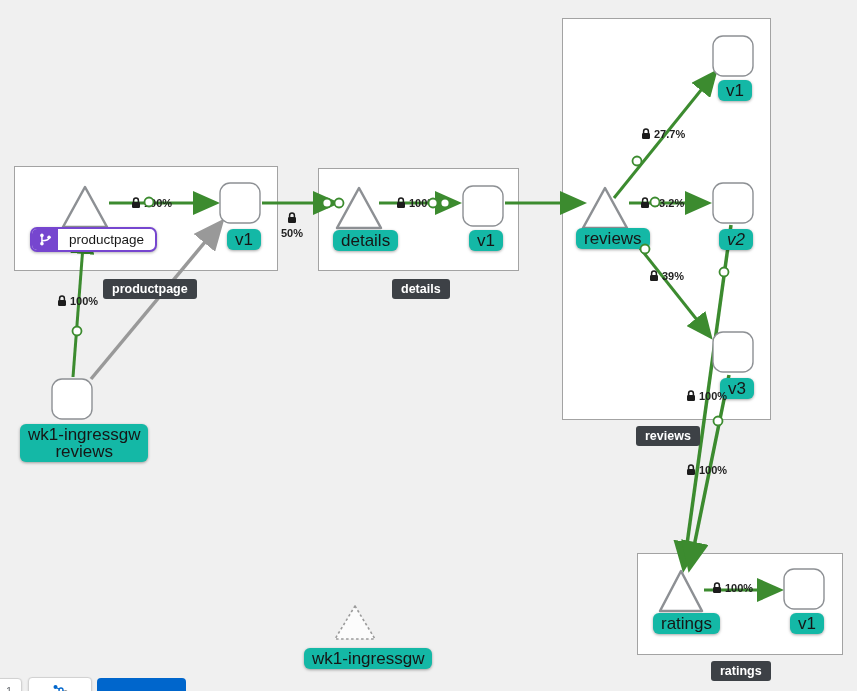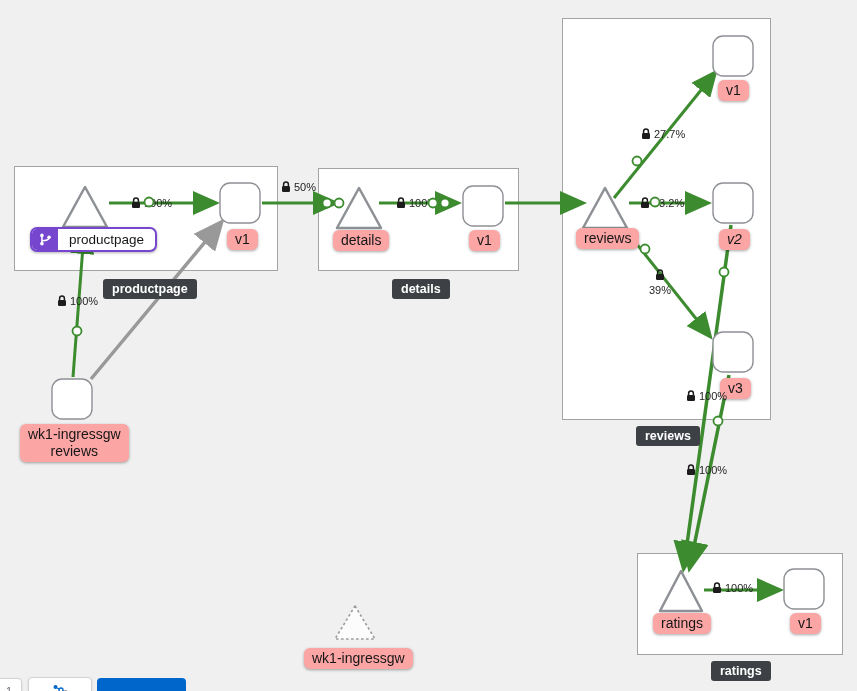--- a/index.html
+++ b/index.html
@@ -1,25 +1,25 @@
 <!DOCTYPE html>
 <html><head>
 <meta charset="utf-8">
 <style>
   html,body{margin:0;padding:0;background:#f0f0f0;font-family:"Liberation Sans",sans-serif;}
   #stage{position:relative;width:857px;height:691px;overflow:hidden;background:#f0f0f0;}
   .group-box{position:absolute;background:#ffffff;border:1px solid #a3a3a3;box-sizing:border-box;z-index:1;}
   .layer{position:absolute;left:0;top:0;width:857px;height:691px;}
   #edge-layer{z-index:2;}
   #dot-layer{z-index:4;pointer-events:none;}
-  .pill{position:absolute;z-index:3;background:#fca5a5;border-radius:6px;box-shadow:0 1px 3px rgba(0,0,0,.35);
-        padding:2px 8px;font-size:14px;color:#161616;white-space:nowrap;line-height:17px;}
+  .pill{position:absolute;z-index:3;background:#14b8a6;border-radius:6px;box-shadow:0 1px 3px rgba(0,0,0,.35);
+        padding:2px 8px;font-size:17px;color:#161616;white-space:nowrap;line-height:17px;}
   .pill.two-line{text-align:center;}
   .edge-label{position:absolute;z-index:3;display:flex;align-items:center;gap:3px;font-size:11px;color:#1f1f1f;
-        white-space:nowrap;height:14px;}
+        white-space:nowrap;height:14px;font-weight:bold;}
   .edge-label .lock{display:flex;align-items:center;}
   .tip{position:absolute;z-index:5;background:#3d4146;color:#ffffff;font-weight:bold;font-size:12.5px;
         padding:3px 9px;border-radius:3px;white-space:nowrap;}
   .badge-pill{position:absolute;z-index:3;display:flex;align-items:stretch;background:#ffffff;
         border:2px solid #7646cf;border-radius:7px;overflow:hidden;box-shadow:0 1px 3px rgba(0,0,0,.3);}
   .badge-pill .badge-icon{background:#7646cf;width:26px;display:flex;align-items:center;justify-content:center;}
   .badge-pill .badge-text{padding:3px 11px;font-size:13.5px;color:#161616;white-space:nowrap;}
   .mini-btn{position:absolute;z-index:6;background:#ffffff;border:1px solid #d2d2d2;border-radius:4px;height:24px;
         display:flex;align-items:center;justify-content:center;font-size:11px;color:#6a6e73;box-shadow:0 1px 2px rgba(0,0,0,.15);}
   .blue-btn{position:absolute;z-index:6;background:#0066cc;border-radius:4px;height:24px;}
@@ -112,21 +112,21 @@
   </div>
   <div class="edge-label" style="left:131px;top:196px;">
     <span class="lock">
         <svg width="10" height="12" viewBox="0 0 10 12">
           <path d="M2.6 5V3.4a2.4 2.4 0 0 1 4.8 0V5" fill="none" stroke="#1c1c1c" stroke-width="1.5"></path>
           <rect x="1" y="5" width="8" height="6" rx="1.2" fill="#1c1c1c"></rect>
         </svg>
       </span>
     <span>100%</span>
   </div>
-  <div class="edge-label" style="left:281px;top:180px;">
+  <div class="edge-label" style="left:281px;top:212px;flex-direction:column;">
     <span class="lock">
         <svg width="10" height="12" viewBox="0 0 10 12">
           <path d="M2.6 5V3.4a2.4 2.4 0 0 1 4.8 0V5" fill="none" stroke="#1c1c1c" stroke-width="1.5"></path>
           <rect x="1" y="5" width="8" height="6" rx="1.2" fill="#1c1c1c"></rect>
         </svg>
       </span>
     <span>50%</span>
   </div>
   <div class="edge-label" style="left:396px;top:196px;">
     <span class="lock">
@@ -148,21 +148,21 @@
   </div>
   <div class="edge-label" style="left:640px;top:196px;">
     <span class="lock">
         <svg width="10" height="12" viewBox="0 0 10 12">
           <path d="M2.6 5V3.4a2.4 2.4 0 0 1 4.8 0V5" fill="none" stroke="#1c1c1c" stroke-width="1.5"></path>
           <rect x="1" y="5" width="8" height="6" rx="1.2" fill="#1c1c1c"></rect>
         </svg>
       </span>
     <span>33.2%</span>
   </div>
-  <div class="edge-label" style="left:649px;top:269px;flex-direction:column;">
+  <div class="edge-label" style="left:649px;top:269px;">
     <span class="lock">
         <svg width="10" height="12" viewBox="0 0 10 12">
           <path d="M2.6 5V3.4a2.4 2.4 0 0 1 4.8 0V5" fill="none" stroke="#1c1c1c" stroke-width="1.5"></path>
           <rect x="1" y="5" width="8" height="6" rx="1.2" fill="#1c1c1c"></rect>
         </svg>
       </span>
     <span>39%</span>
   </div>
   <div class="edge-label" style="left:686px;top:389px;">
     <span class="lock">

